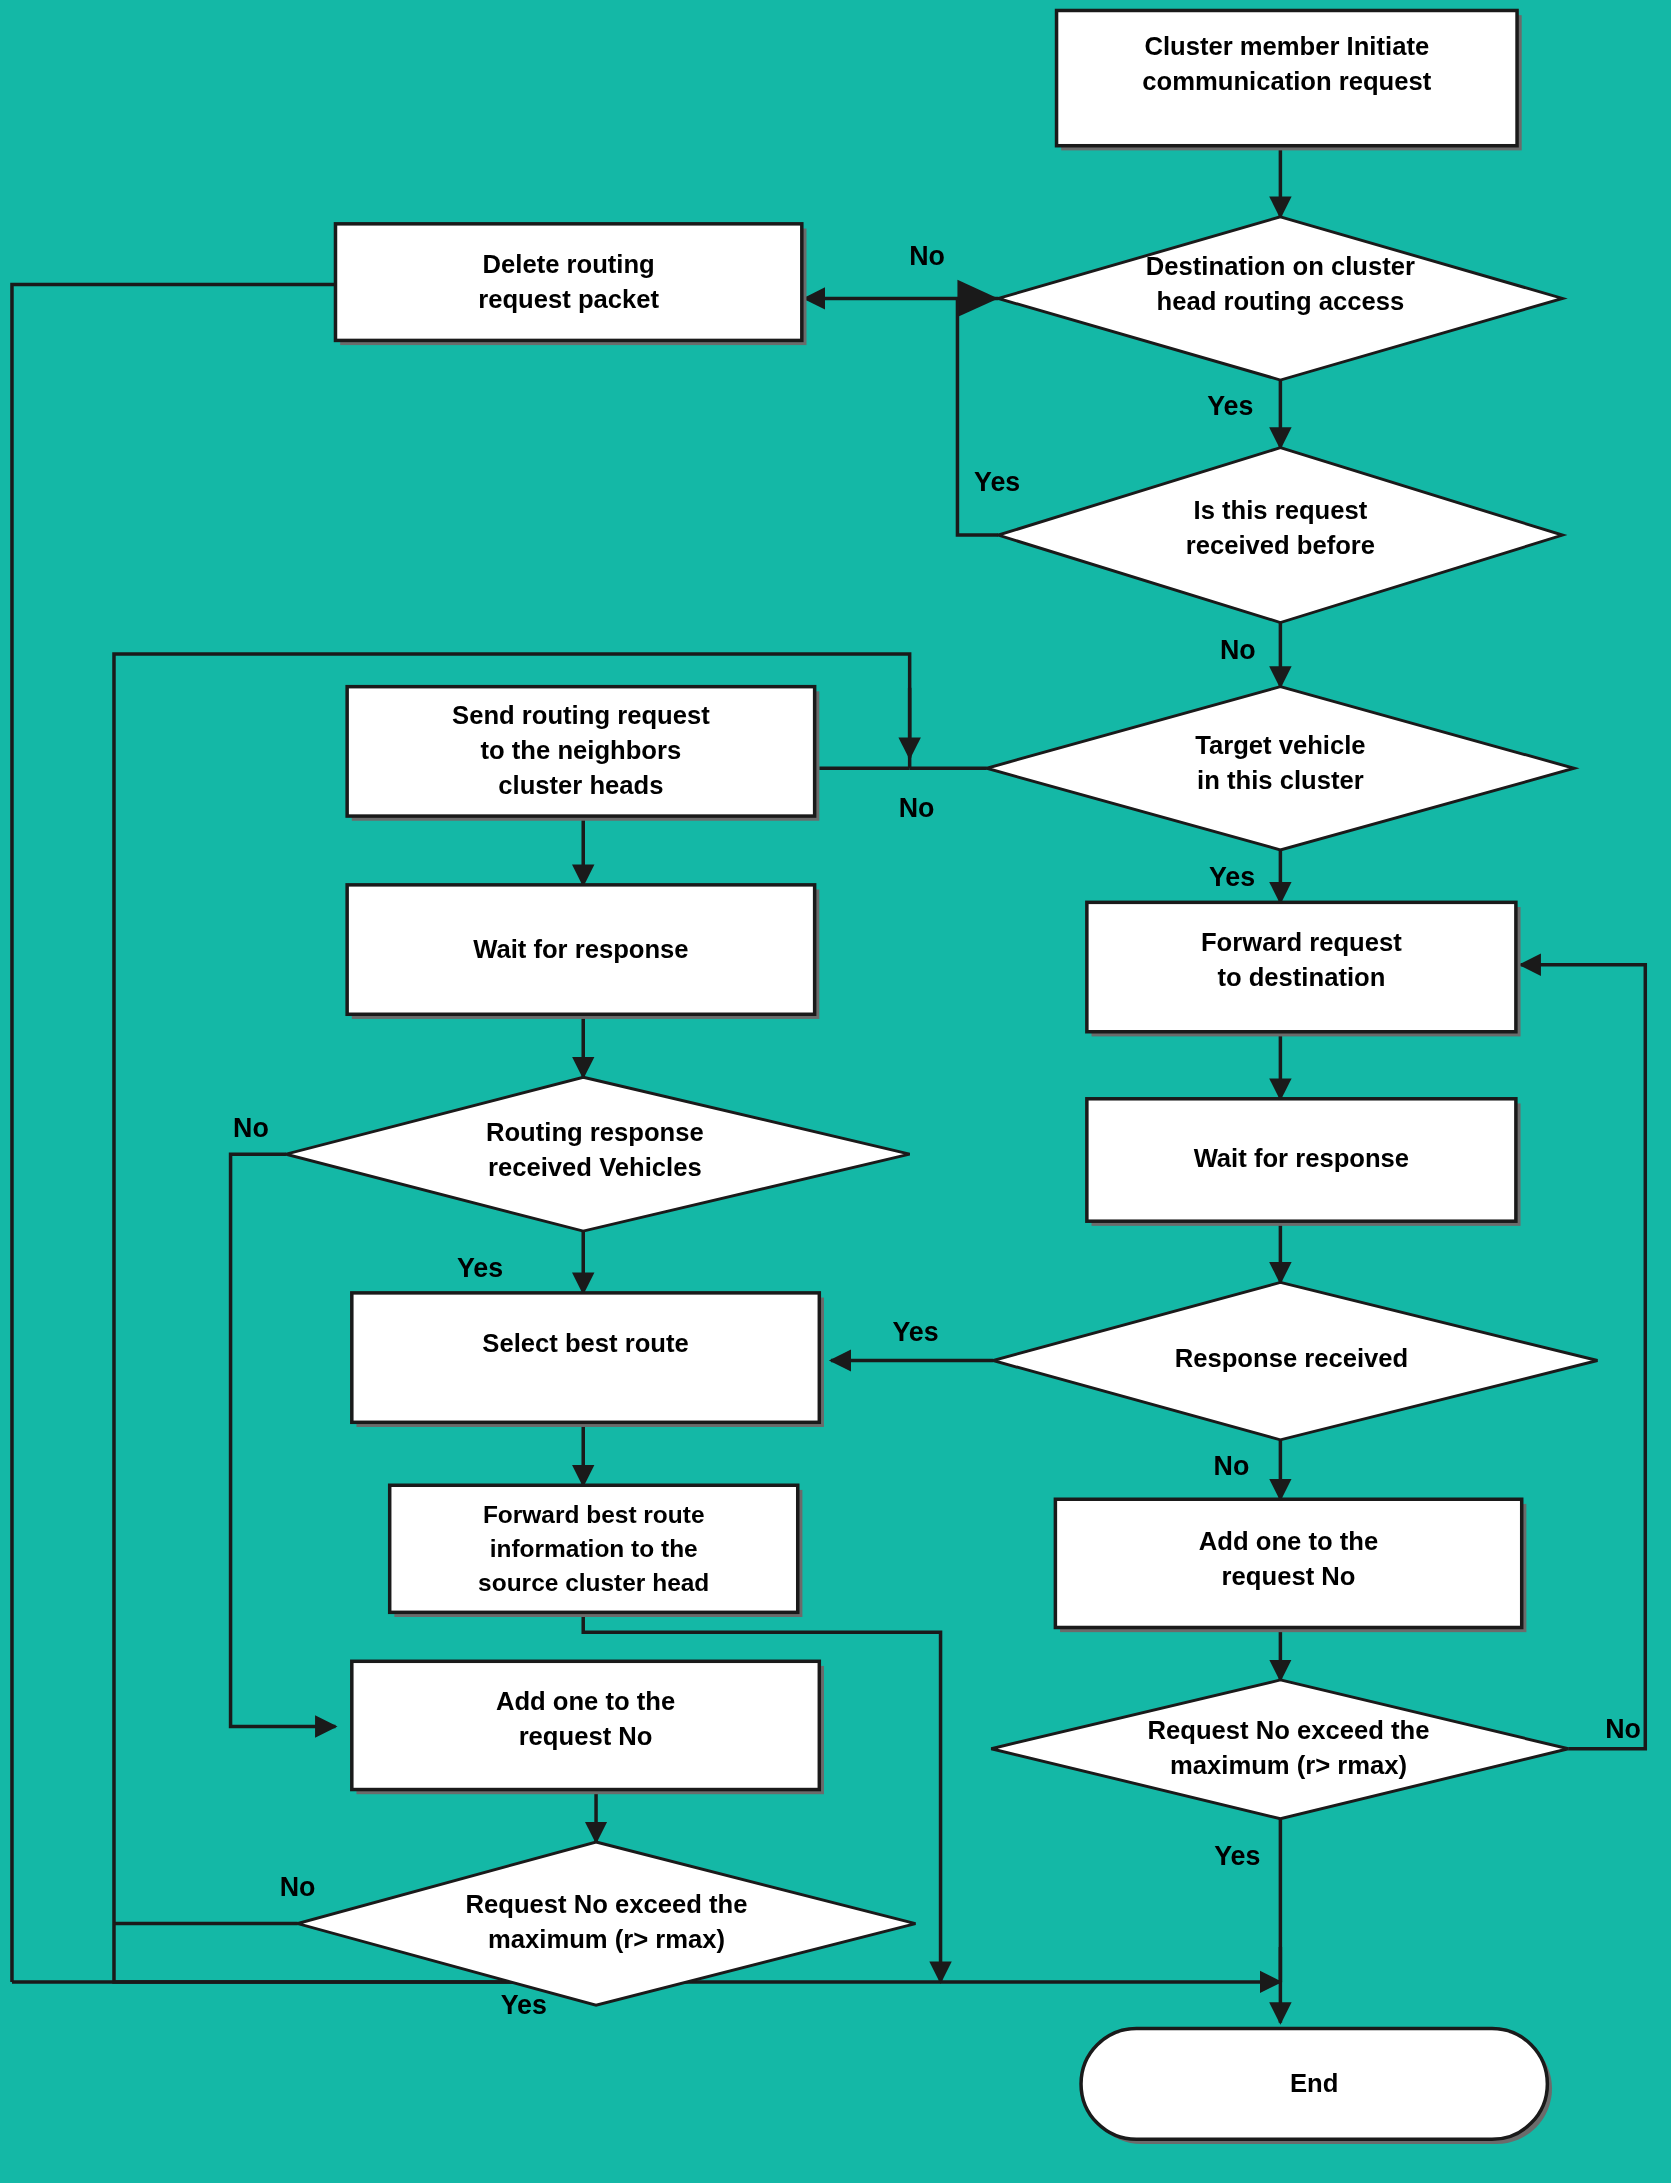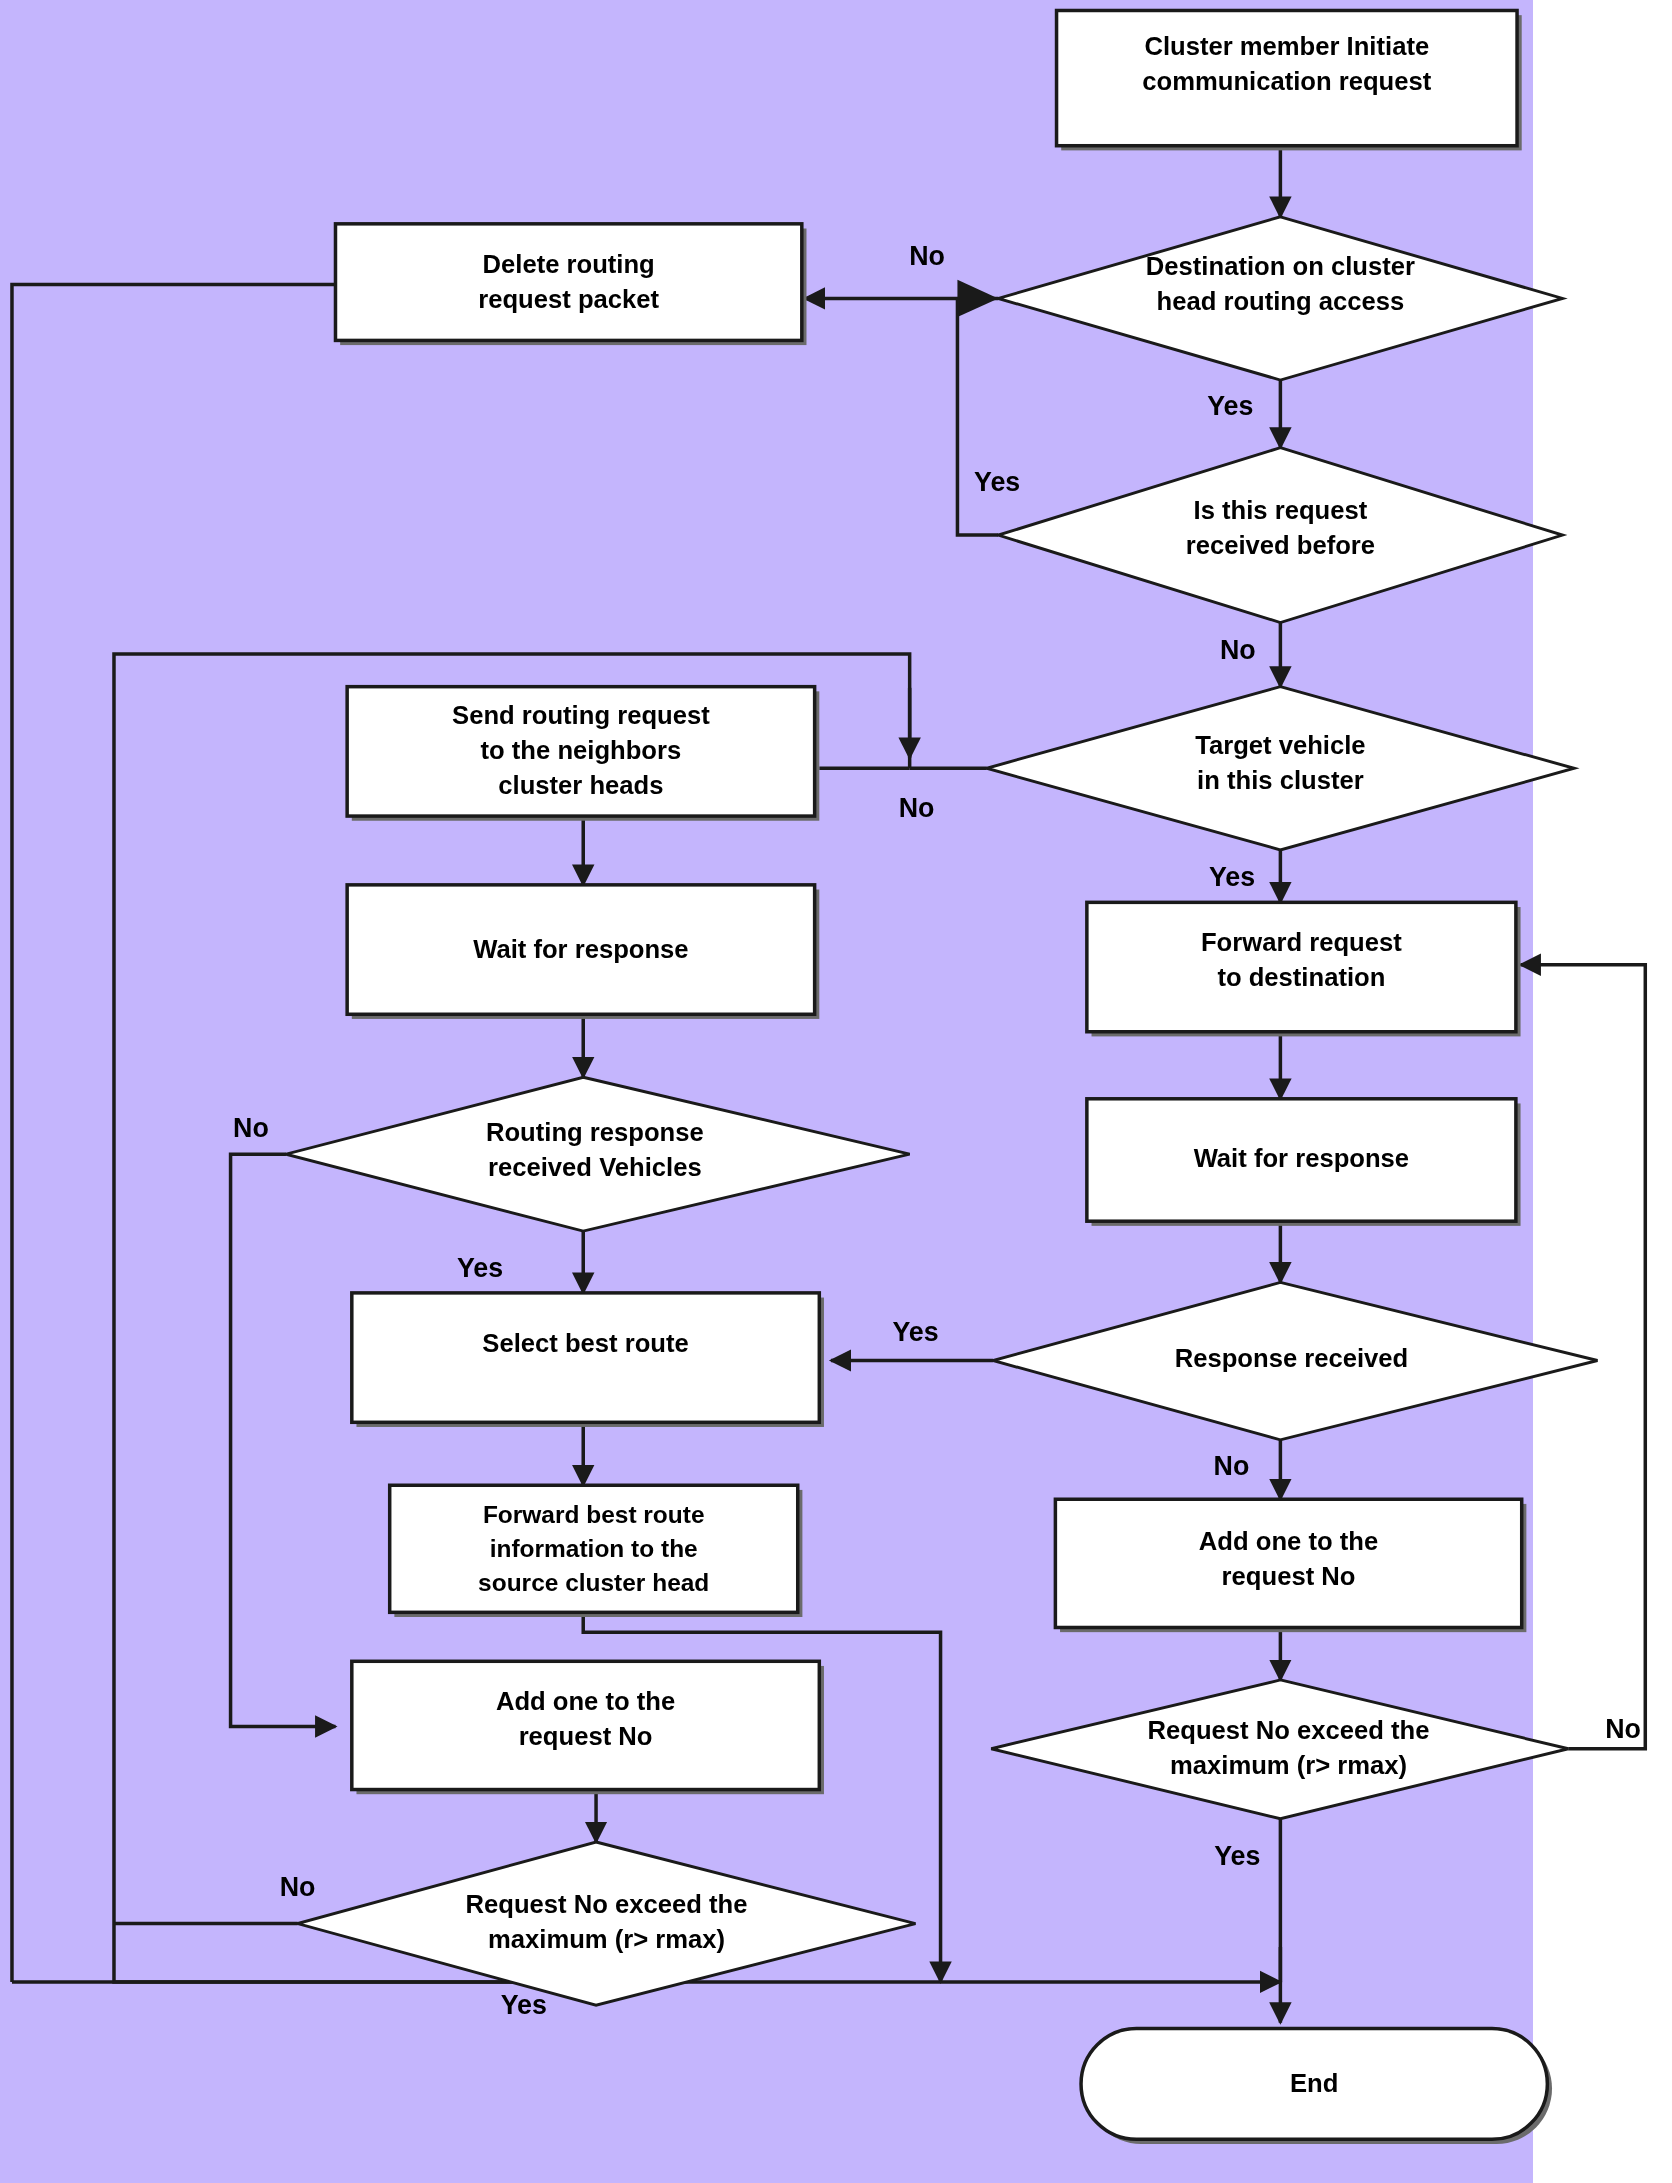--- a/index.html
+++ b/index.html
@@ -2,23 +2,23 @@
 <html style="font-size:9.3px"><head>
 <meta charset="utf-8">
 <style>
   html, body {
     margin: 0;
     padding: 0;
     background: #ffffff;
   }
   #page {
     position: relative;
-    width: 1533px;
+    width: 1671px;
     height: 2183px;
-    background: #c4b5fd;
+    background: #14b8a6;
     font-family: "Liberation Sans", sans-serif;
   }
   svg.flow {
     position: absolute;
     left: 0; top: 0;
     width: 1673px;
     height: 2183px;
     display: block;
   }
   .shape-rect {

